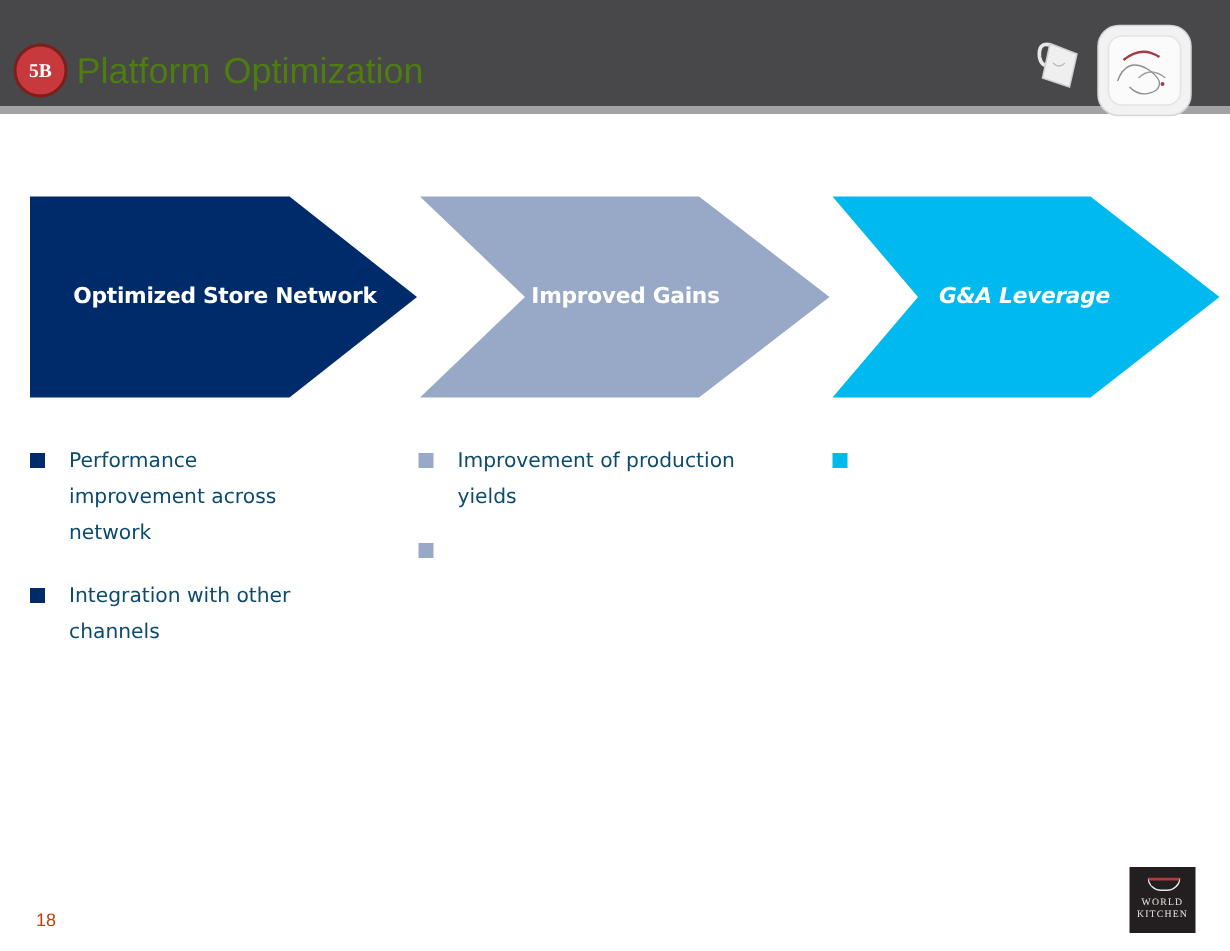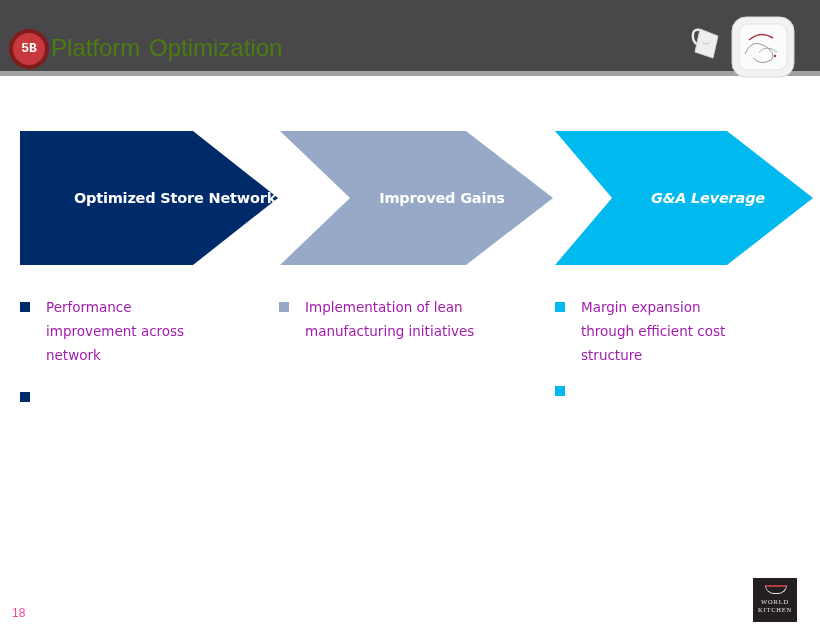--- a/index.html
+++ b/index.html
@@ -11,50 +11,50 @@
   .header {
     position: absolute; left: 0; top: 0; width: 820px; height: 71px;
     background: #48484a;
   }
   .header-stripe {
     position: absolute; left: 0; top: 71px; width: 820px; height: 5px;
     background: #a2a2a2;
   }
   .badge {
     position: absolute; left: 9px; top: 29px; width: 32px; height: 32px;
-    border-radius: 50%; background: #c8393d; border: 4px solid #7f1d1d;
-    color: #fff; font-family: Liberation Mono, monospace; font-weight: bold;
+    border-radius: 50%; background: #c8393d; border: 2px solid #7f1d1d;
+    color: #fff; font-family: Liberation Serif, serif; font-weight: bold;
     font-size: 13px; line-height: 32px; text-align: center;
   }
   .title {
     position: absolute; left: 51px; top: 33px; color: #4d7c0f;
     font-family: "Liberation Sans", sans-serif; font-size: 24px; line-height: 30px;
     word-spacing: 2px;
   }
   .mug { position: absolute; left: 688px; top: 24px; }
   .plate { position: absolute; left: 731px; top: 16px; }
 
   .arrows { position: absolute; left: 0; top: 0; width: 820px; height: 634px; pointer-events: none; }
   .arrow-label {
     position: absolute; top: 188px; color: #ffffff; font-weight: bold;
     font-family: "DejaVu Sans", sans-serif; font-size: 14.5px; line-height: 20px;
-    text-align: center; white-space: nowrap; letter-spacing: -0.2px; padding-left: 25px;
+    text-align: center; white-space: nowrap; letter-spacing: -0.2px;
   }
   .col {
     position: absolute; top: 295px;
   }
   .bullet {
     position: relative; padding-left: 26px; margin-bottom: 12px;
-    font-family: "DejaVu Sans", sans-serif; font-size: 13.5px; line-height: 24px; color: #a21caf;
+    font-family: "DejaVu Sans", sans-serif; font-size: 13.5px; line-height: 24px; color: #0c4a6e;
   }
   .bullet .sq {
     position: absolute; left: 0; top: 7px; width: 10px; height: 10px;
   }
   .page-num {
-    position: absolute; left: 12px; top: 606px; font-size: 12px; color: #ec4899;
+    position: absolute; left: 24px; top: 606px; font-size: 12px; color: #c2410c;
     font-family: "Liberation Sans", sans-serif;
   }
   .logo {
     position: absolute; left: 753px; top: 578px; width: 44px; height: 44px;
     background: #231f20;
   }
   .logo .bowl {
     position: absolute; left: 12px; top: 7px; width: 20px; height: 6px;
     border: 1.5px solid #e9e6e2; border-top: 2px solid #b23a3e; border-radius: 0 0 10px 10px;
   }
@@ -98,35 +98,35 @@
 <div class="arrow-label" style="left:583px; width:200px;font-style:italic;">G&amp;A Leverage</div>
 
 <div class="col" style="left:20px; width:190px;">
   <div class="bullet">
     <span class="sq" style="background:#002b6b;"></span>
     <span>Performance improvement across network</span>
   </div>
   <div class="bullet" style="margin-top:18px;">
     <span class="sq" style="background:#002b6b;"></span>
     <span></span>
+    <span>Integration with other channels</span>
   </div>
 </div>
 
 <div class="col" style="left:279px; width:240px;">
   <div class="bullet">
     <span class="sq" style="background:#97a9c7;"></span>
-    <span>Implementation of lean manufacturing initiatives</span>
+    <span>Improvement of production yields</span>
+  </div>
+  <div class="bullet">
+    <span class="sq" style="background:#97a9c7;"></span>
   </div>
 </div>
 
 <div class="col" style="left:555px; width:200px;">
-  <div class="bullet">
-    <span class="sq" style="background:#00b9ee;"></span>
-    <span>Margin expansion through efficient cost structure</span>
-  </div>
   <div class="bullet">
     <span class="sq" style="background:#00b9ee;"></span>
   </div>
 </div>
 
 <div class="page-num">18</div>
 
 <div class="logo">
   <div class="bowl"></div>
   <div class="l1">WORLD</div>

